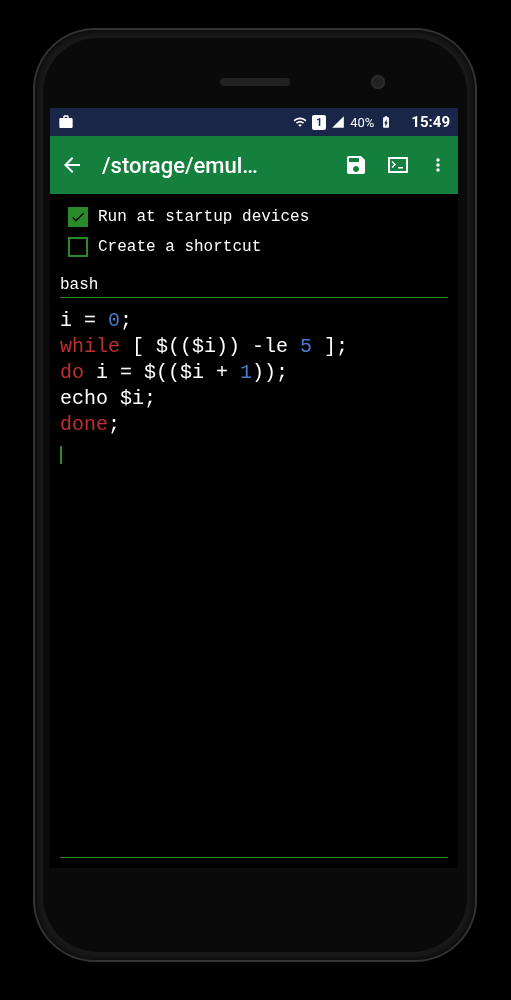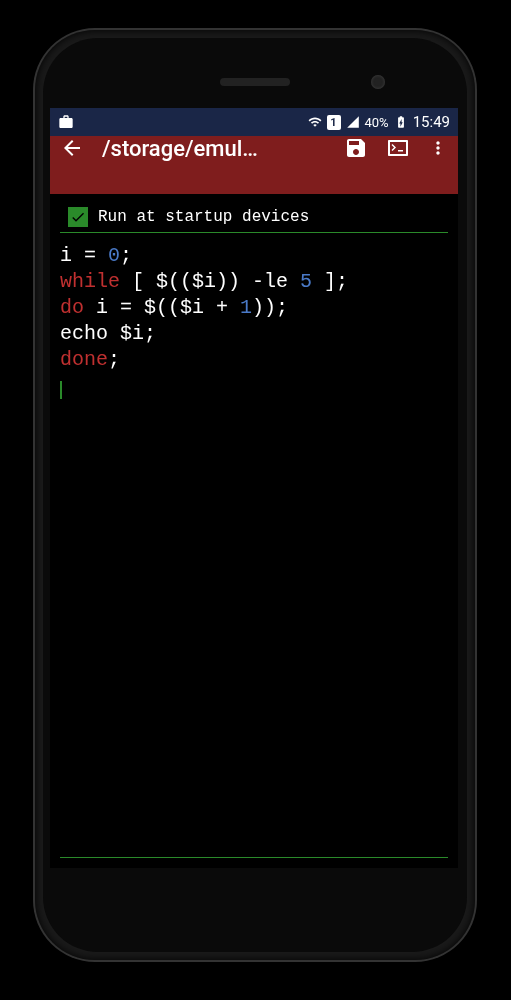--- a/index.html
+++ b/index.html
@@ -88,23 +88,23 @@
       width: 16px;
       height: 16px;
     }
     .status-icon-sm {
       fill: #fff;
       width: 14px;
       height: 14px;
     }
     .app-bar {
       height: 58px;
-      background: #7f1d1d;
-      display: flex;
-      align-items: flex-start;
+      background: #15803d;
+      display: flex;
+      align-items: center;
       padding: 0 10px;
       gap: 18px;
     }
     .app-bar-title {
       color: #fff;
       font-size: 22px;
       font-weight: 500;
       flex: 1;
       white-space: nowrap;
       overflow: hidden;
@@ -176,21 +176,22 @@
       width: 2px;
       height: 18px;
       background: #2a8a2a;
       vertical-align: bottom;
     }
     .battery-pct {
       font-size: 13px;
     }
     .clock {
       font-size: 15px;
-      font-weight: 400;
+      font-weight: 700;
+      margin-left: 13px;
     }
     .sim-badge {
       background: #fff;
       color: #1a2647;
       width: 14px;
       height: 15px;
       font-size: 11px;
       font-weight: bold;
       display: inline-flex;
       align-items: center;
@@ -257,21 +258,26 @@
   <div class="content">
     <div class="checkbox-row">
       <div class="checkbox checked">
         <svg width="16" height="16" viewBox="0 0 24 24" fill="#000">
           <path d="M9 16.17L4.83 12l-1.42 1.41L9 19 21 7l-1.41-1.41z"></path>
         </svg>
       </div>
       <span class="checkbox-label">Run at startup devices</span>
     </div>
 
-
+    <div class="checkbox-row">
+      <div class="checkbox"></div>
+      <span class="checkbox-label">Create a shortcut</span>
+    </div>
+
+    <div class="script-label">bash</div>
     <div class="divider-green"></div>
 
     <div class="code-area"><span class="tok-var">i</span><span class="tok-op"> = </span><span class="tok-num">0</span><span class="tok-op">;</span>
 <span class="tok-kw">while</span><span class="tok-cmd"> [ $(($i)) -le </span><span class="tok-num">5</span><span class="tok-cmd"> ];</span>
 <span class="tok-kw">do</span><span class="tok-cmd"> i = $(($i + </span><span class="tok-num">1</span><span class="tok-cmd">));</span>
 <span class="tok-cmd">echo $i;</span>
 <span class="tok-kw">done</span><span class="tok-op">;</span>
 <span class="cursor-line"></span></div>
   </div>
 

